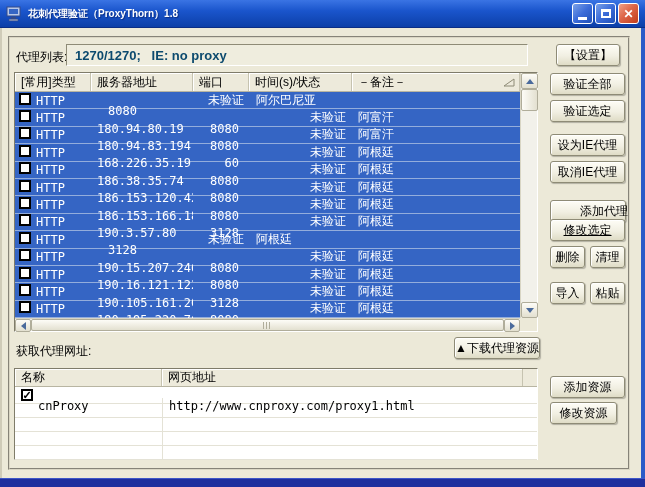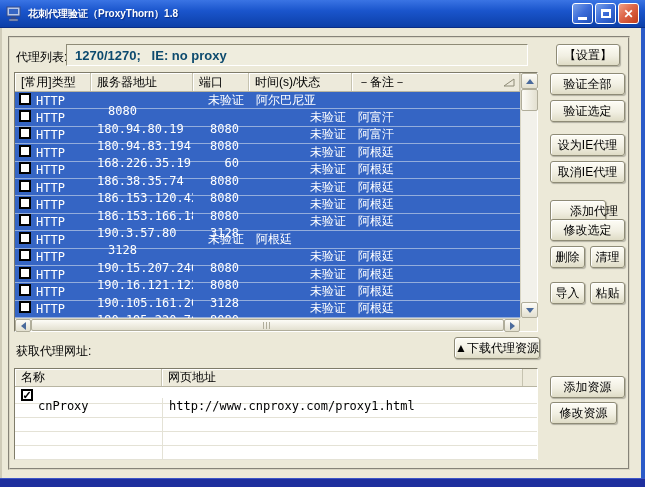--- a/index.html
+++ b/index.html
@@ -289,22 +289,22 @@
           <span class="r-name"></span>
           <span class="r-url"></span>
         </div>
       </div>
   </div>
 
   <div class="btn" style="left:550px; top:73px;  width:75px;">验证全部</div>
   <div class="btn" style="left:550px; top:100px; width:75px;">验证选定</div>
   <div class="btn" style="left:550px; top:134px; width:75px;">设为IE代理</div>
   <div class="btn" style="left:550px; top:161px; width:75px;">取消IE代理</div>
-  <div class="btn" style="left:550px; top:200px; width:56px;padding-left:32px;">添加代理</div>
-  <div class="btn" style="left:550px; top:219px; width:75px;">修改选定</div>
+  <div class="btn" style="left:550px; top:200px; width:76px;padding-left:32px;">添加代理</div>
+  <div class="btn" style="left:550px; top:219px; width:75px;text-decoration:underline;">修改选定</div>
   <div class="btn" style="left:550px; top:246px; width:35px;">删除</div>
   <div class="btn" style="left:590px; top:246px; width:35px;">清理</div>
   <div class="btn" style="left:550px; top:282px; width:35px;">导入</div>
   <div class="btn" style="left:590px; top:282px; width:35px;">粘贴</div>
   <div class="btn" style="left:550px; top:376px; width:75px;">添加资源</div>
   <div class="btn" style="left:550px; top:402px; width:67px;">修改资源</div>
 
 </div>
 
 </body></html>

